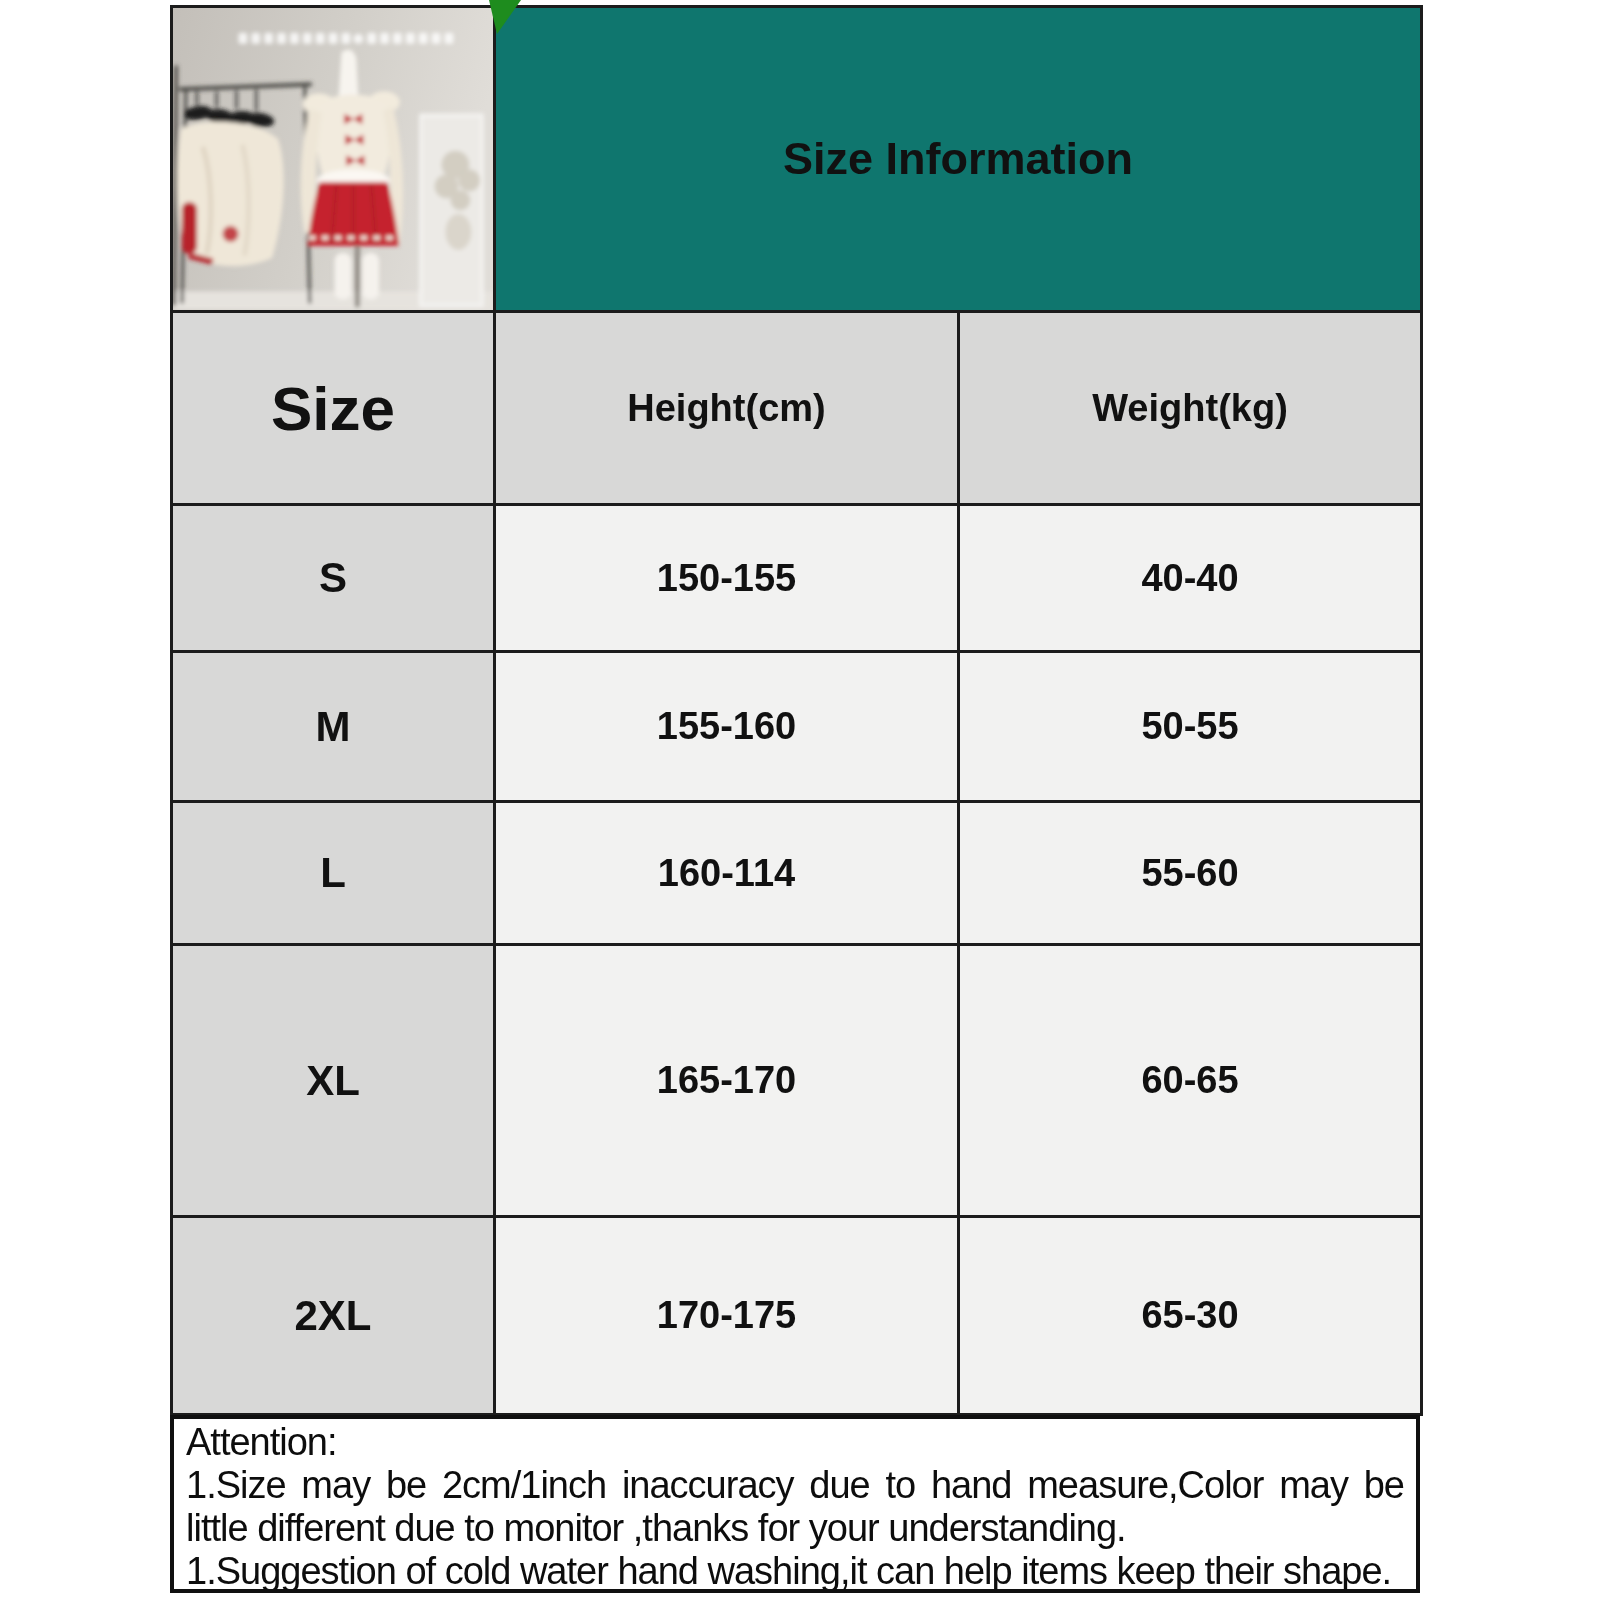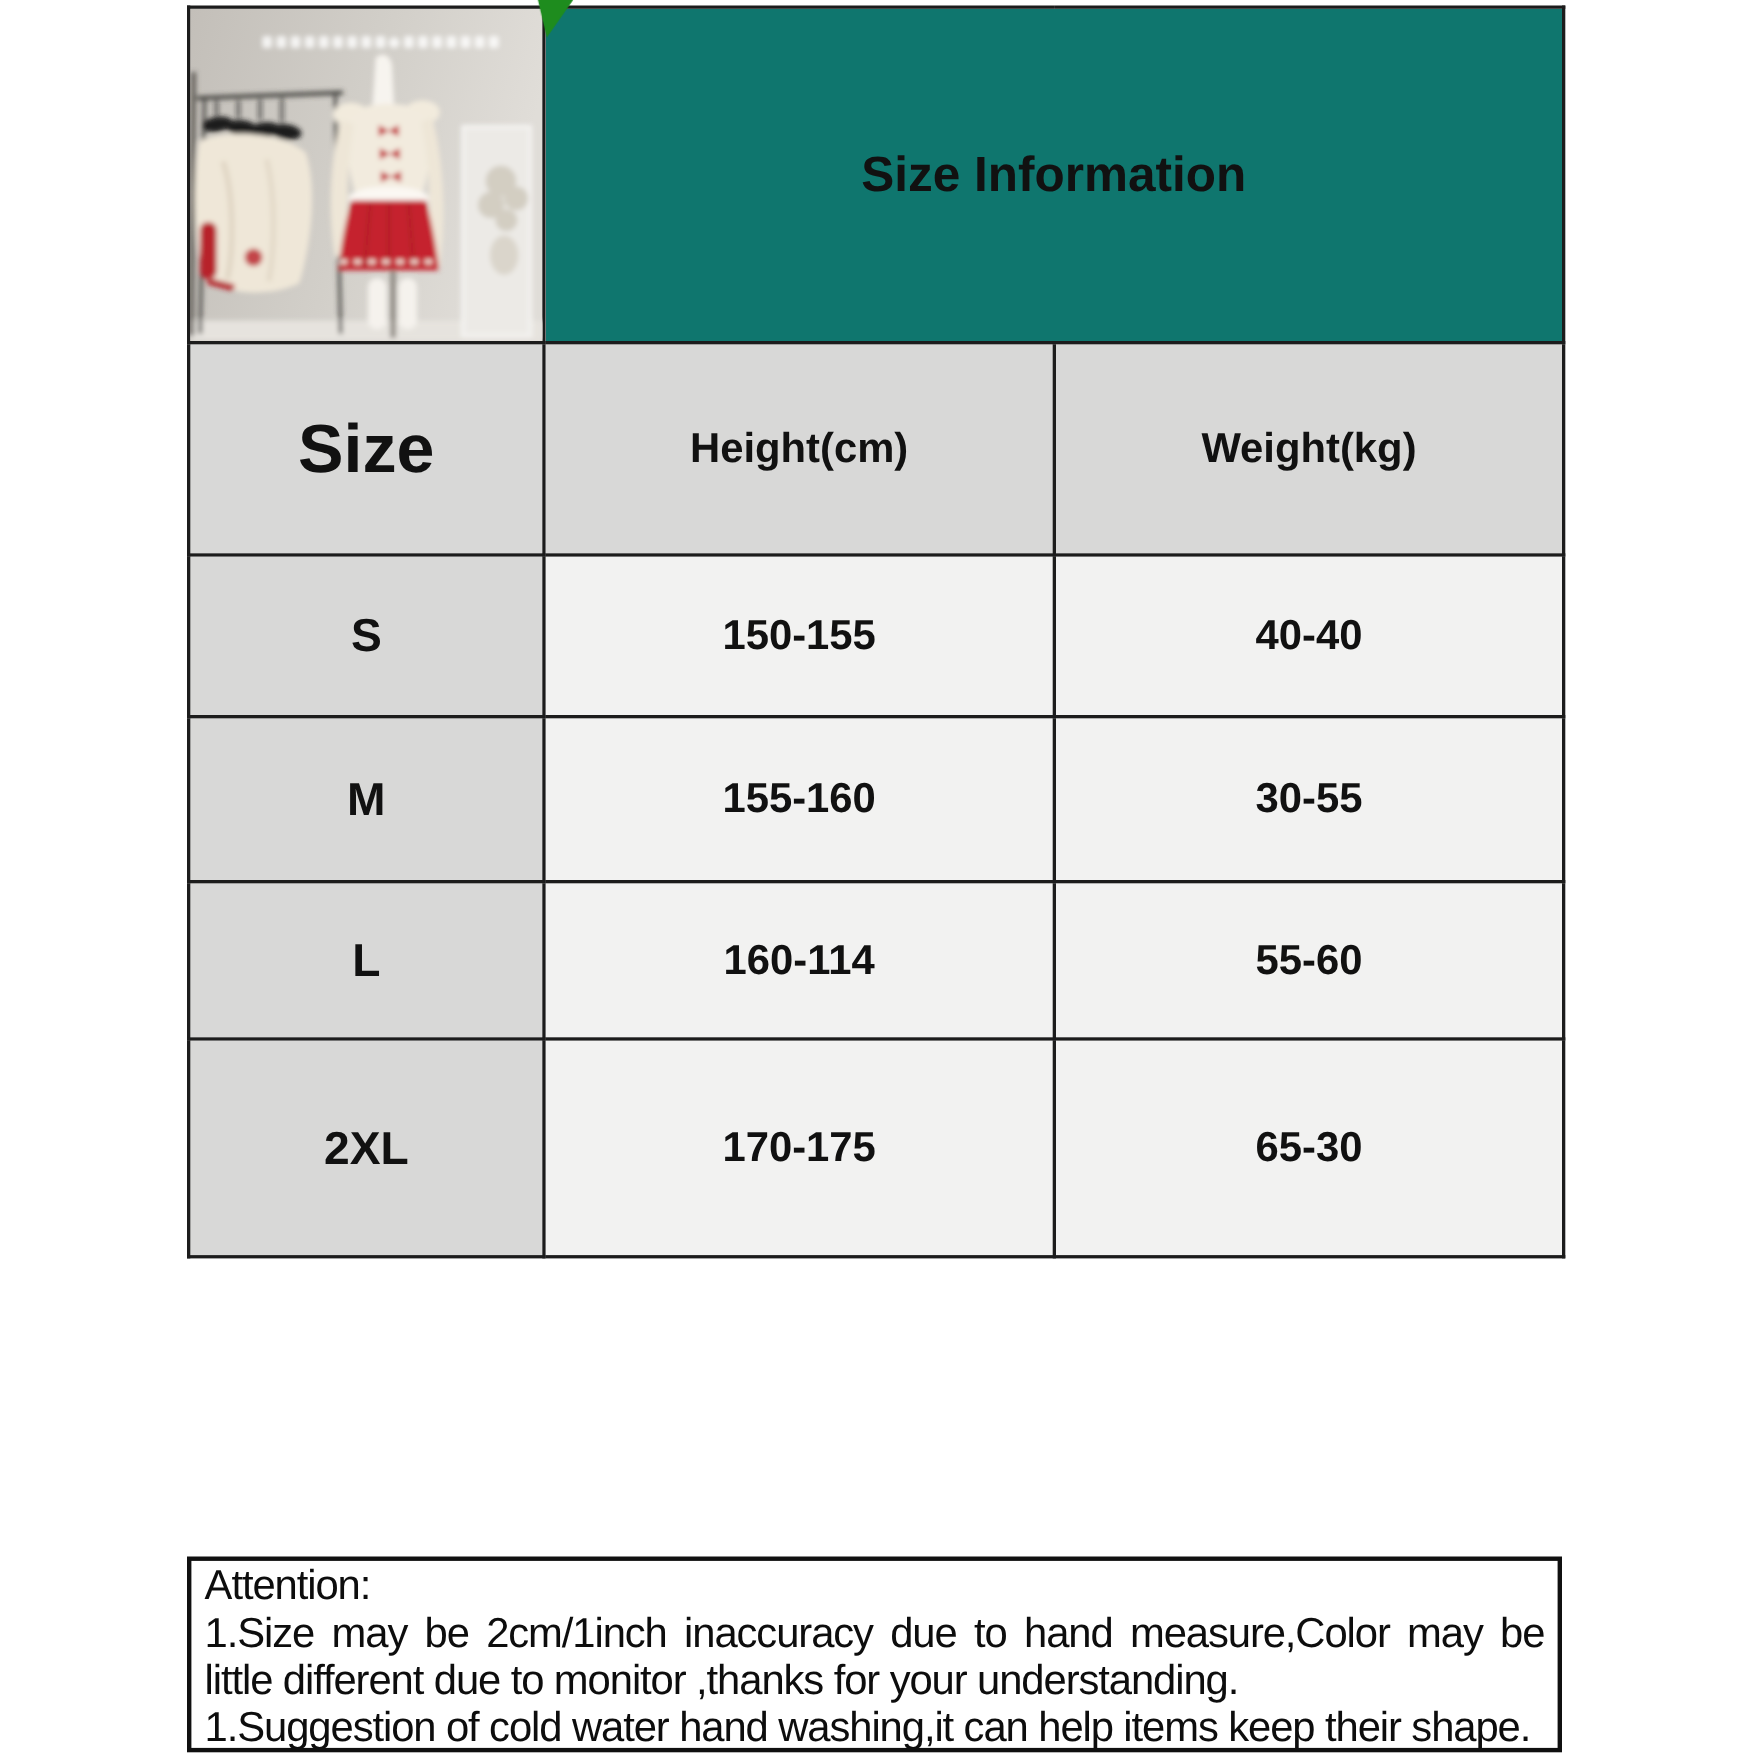--- a/index.html
+++ b/index.html
@@ -170,26 +170,31 @@
   </tr>
 
   <tr style="height:147px">
     <td class="size-label">S</td>
     <td class="val">150-155</td>
     <td class="val">40-40</td>
   </tr>
   <tr style="height:150px">
     <td class="size-label">M</td>
     <td class="val">155-160</td>
-    <td class="val">30-55</td>
+    <td class="val">50-55</td>
   </tr>
   <tr style="height:143px">
     <td class="size-label">L</td>
     <td class="val">160-114</td>
     <td class="val">55-60</td>
+  </tr>
+  <tr style="height:272px">
+    <td class="size-label">XL</td>
+    <td class="val">165-170</td>
+    <td class="val">60-65</td>
   </tr>
   <tr style="height:198px">
     <td class="size-label">2XL</td>
     <td class="val">170-175</td>
     <td class="val">65-30</td>
   </tr>
 </tbody>
   </table>
 
 <div class="attention-box">

